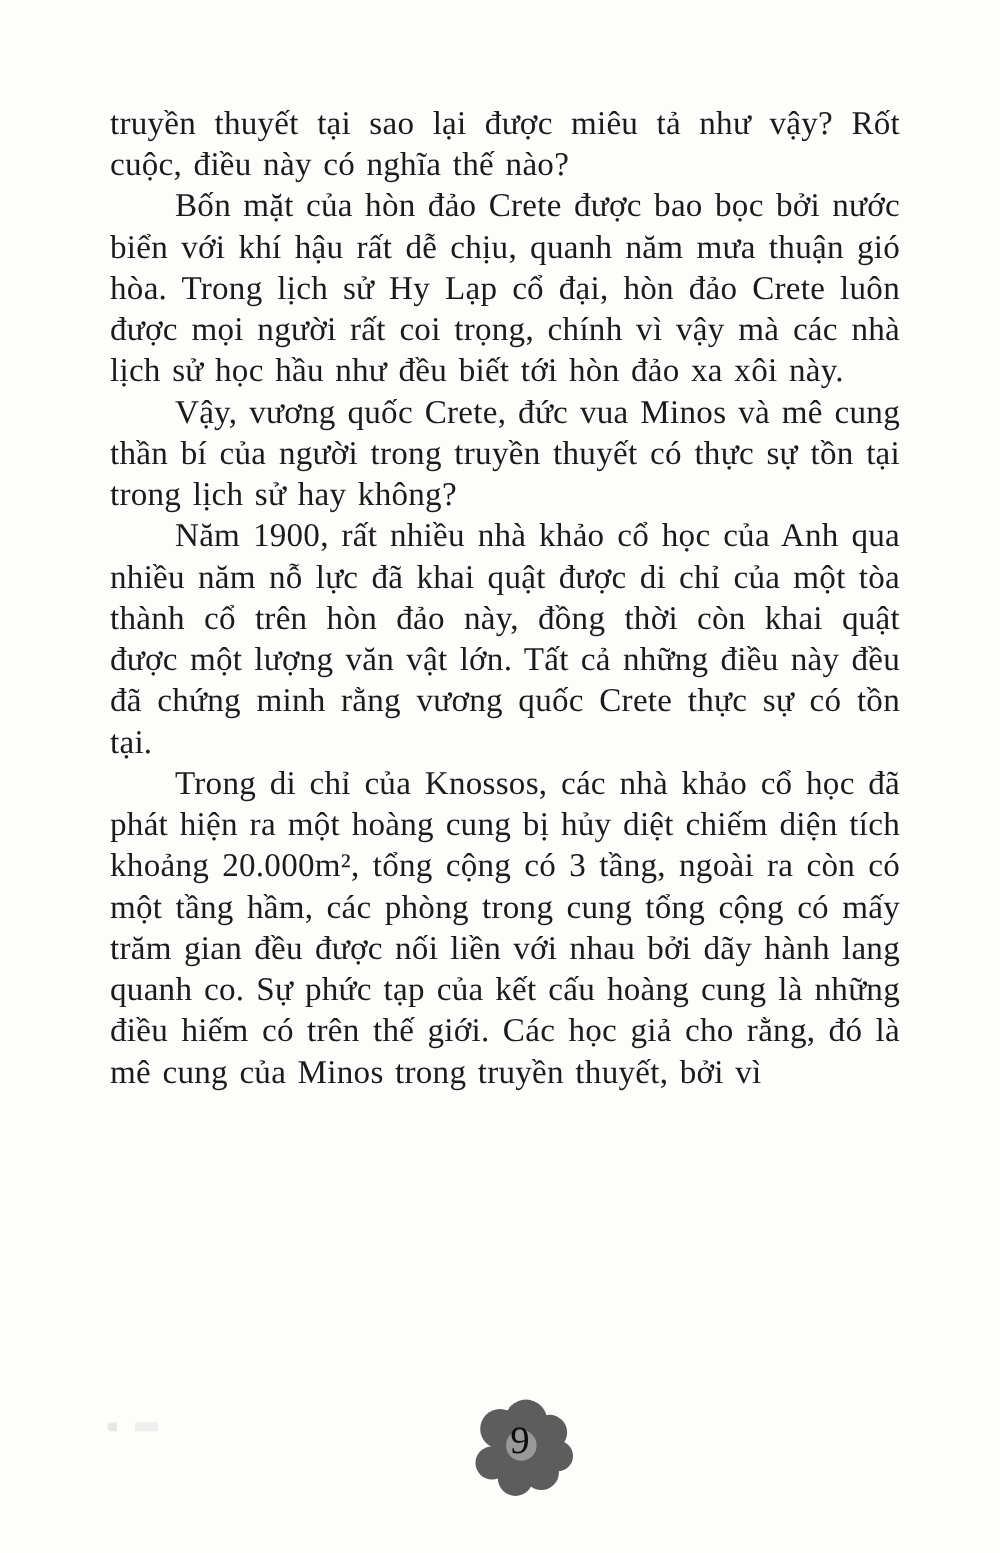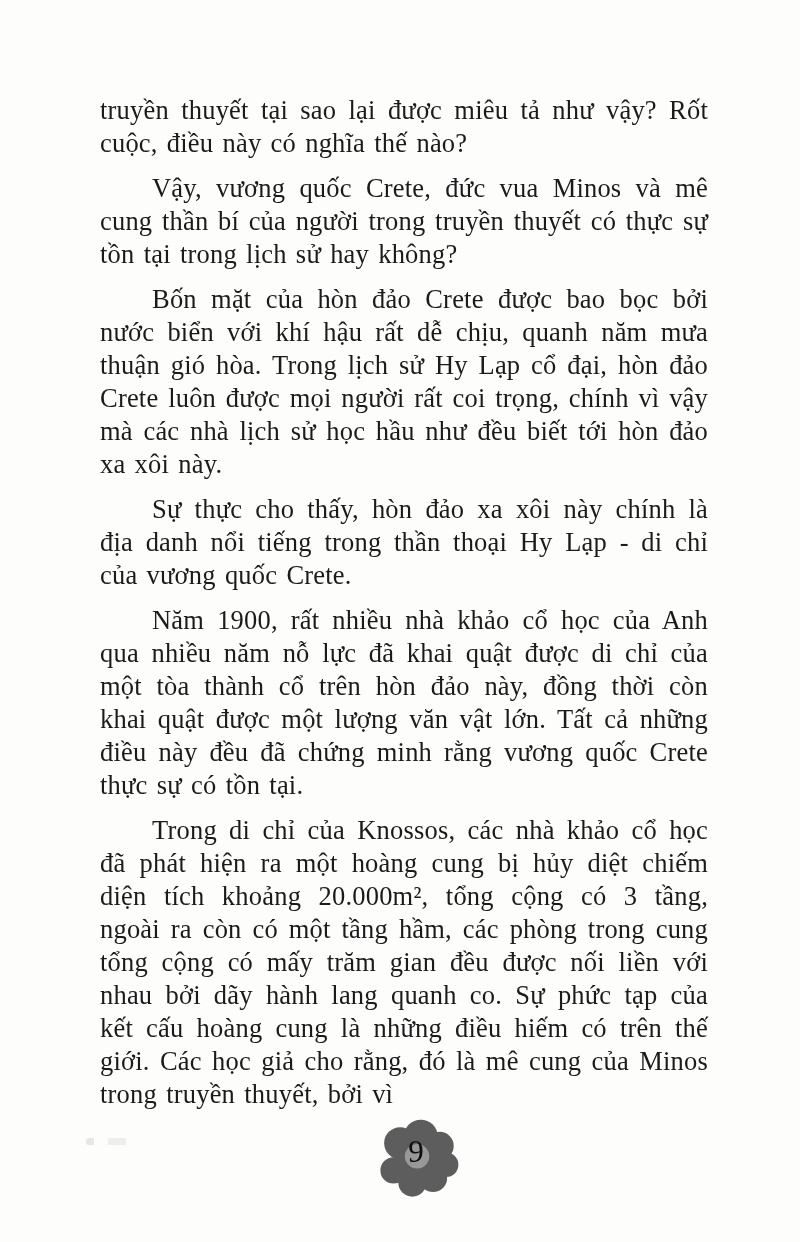--- a/index.html
+++ b/index.html
@@ -20,21 +20,21 @@
     top: 82px;
     width: 632px;
     color: #1b1b1b;
     font-size: 26.5px;
     line-height: 33px;
     text-align: justify;
     word-spacing: 0.09em;
     letter-spacing: 0.2px;
   }
   .para {
-    margin: 12px;
+    margin: 0;
     padding: 0;
   }
   .para.indent {
     text-indent: 52px;
   }
   .badge {
     position: absolute;
     left: 371px;
     top: 1118px;
     width: 94px;
@@ -69,23 +69,22 @@
     border-radius: 3px;
   }
 </style>
 </head>
 <body>
 
 <div class="page">
 
   <div class="text-block">
     <p class="para">truyền thuyết tại sao lại được miêu tả như vậy? Rốt cuộc, điều này có nghĩa thế nào?</p>
+    <p class="para indent">Bốn mặt của hòn đảo Crete được bao bọc bởi nước biển với khí hậu rất dễ chịu, quanh năm mưa thuận gió hòa. Trong lịch sử Hy Lạp cổ đại, hòn đảo Crete luôn được mọi người rất coi trọng, chính vì vậy mà các nhà lịch sử học hầu như đều biết tới hòn đảo xa xôi này.</p>
     <p class="para indent">Vậy, vương quốc Crete, đức vua Minos và mê cung thần bí của người trong truyền thuyết có thực sự tồn tại trong lịch sử hay không?</p>
-    <p class="para indent">Bốn mặt của hòn đảo Crete được bao bọc bởi nước biển với khí hậu rất dễ chịu, quanh năm mưa thuận gió hòa. Trong lịch sử Hy Lạp cổ đại, hòn đảo Crete luôn được mọi người rất coi trọng, chính vì vậy mà các nhà lịch sử học hầu như đều biết tới hòn đảo xa xôi này.</p>
-    <p class="para indent">Sự thực cho thấy, hòn đảo xa xôi này chính là địa danh nổi tiếng trong thần thoại Hy Lạp - di chỉ của vương quốc Crete.</p>
     <p class="para indent">Năm 1900, rất nhiều nhà khảo cổ học của Anh qua nhiều năm nỗ lực đã khai quật được di chỉ của một tòa thành cổ trên hòn đảo này, đồng thời còn khai quật được một lượng văn vật lớn. Tất cả những điều này đều đã chứng minh rằng vương quốc Crete thực sự có tồn tại.</p>
     <p class="para indent">Trong di chỉ của Knossos, các nhà khảo cổ học đã phát hiện ra một hoàng cung bị hủy diệt chiếm diện tích khoảng 20.000m², tổng cộng có 3 tầng, ngoài ra còn có một tầng hầm, các phòng trong cung tổng cộng có mấy trăm gian đều được nối liền với nhau bởi dãy hành lang quanh co. Sự phức tạp của kết cấu hoàng cung là những điều hiếm có trên thế giới. Các học giả cho rằng, đó là mê cung của Minos trong truyền thuyết, bởi vì</p>
   </div>
 
   <div class="smudge"></div>
 
   <div class="badge">
     <svg viewBox="0 0 100 88" aria-hidden="true">
       <g fill="#5d5d5d">
         <circle cx="31" cy="25" r="17"></circle>

